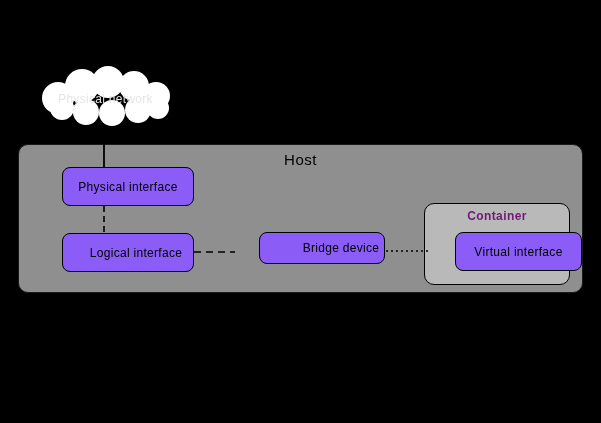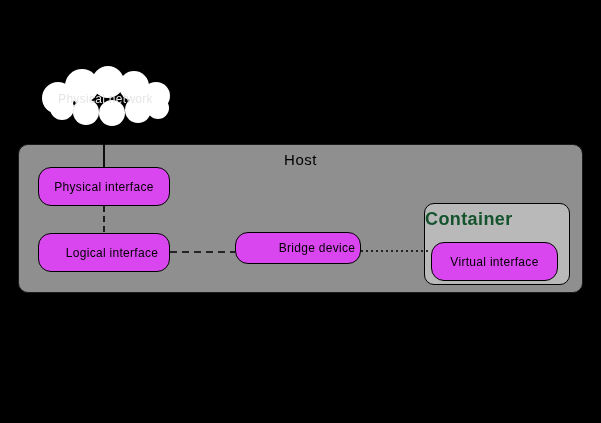--- a/index.html
+++ b/index.html
@@ -48,53 +48,54 @@
     border: 1.5px solid #000000;
     border-radius: 10px;
     z-index: 2;
     box-sizing: border-box;
   }
   .container-label {
     position: absolute;
     top: 5px;
     left: 0;
     width: 100%;
-    text-align: left;
-    font-size: 18px;
+    text-align: center;
+    font-size: 12px;
     font-weight: bold;
-    color: #14532d;
+    color: #701a75;
     letter-spacing: 0.4px;
   }
   .edges-svg {
     position: absolute;
     left: 0;
     top: 0;
     width: 601px;
     height: 423px;
     z-index: 3;
     pointer-events: none;
   }
   .node {
     position: absolute;
-    background: #d946ef;
+    background: #8b5cf6;
     border: 1.5px solid #000000;
-    border-radius: 13px;
+    border-radius: 8px;
     display: flex;
     align-items: center;
     justify-content: center;
     font-size: 12px;
     color: #000000;
     letter-spacing: 0.3px;
     z-index: 4;
     box-sizing: border-box;
+    margin-left: 24px;
   }
   .node-physical  { left: 38px;  top: 167px; width: 132px; height: 39px; }
   .node-logical   { left: 38px;  top: 233px; width: 132px; height: 39px; padding-left: 16px; }
   .node-bridge    { left: 235px; top: 232px; width: 126px; height: 32px; padding-left: 38px; }
-  .node-virtual   { left: 431px; top: 242px; width: 127px; height: 39px; }
+  .node-virtual   { left: 431px; top: 232px; width: 127px; height: 39px; }
   .cloud-label {
     position: absolute;
     left: 33px;
     top: 92px;
     width: 145px;
     text-align: center;
     font-size: 12px;
     color: #e5e5e5;
     letter-spacing: 0.3px;
     z-index: 5;

